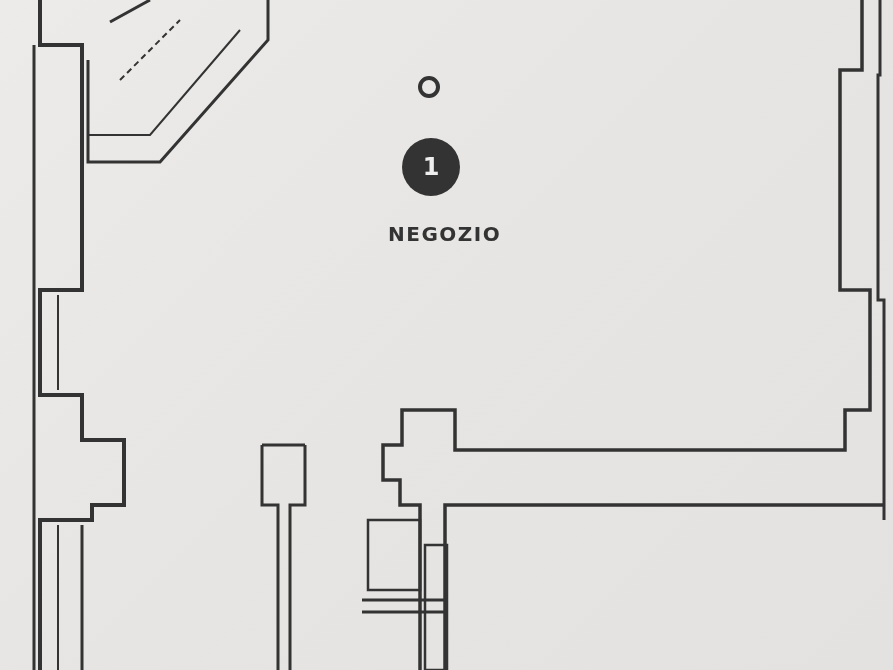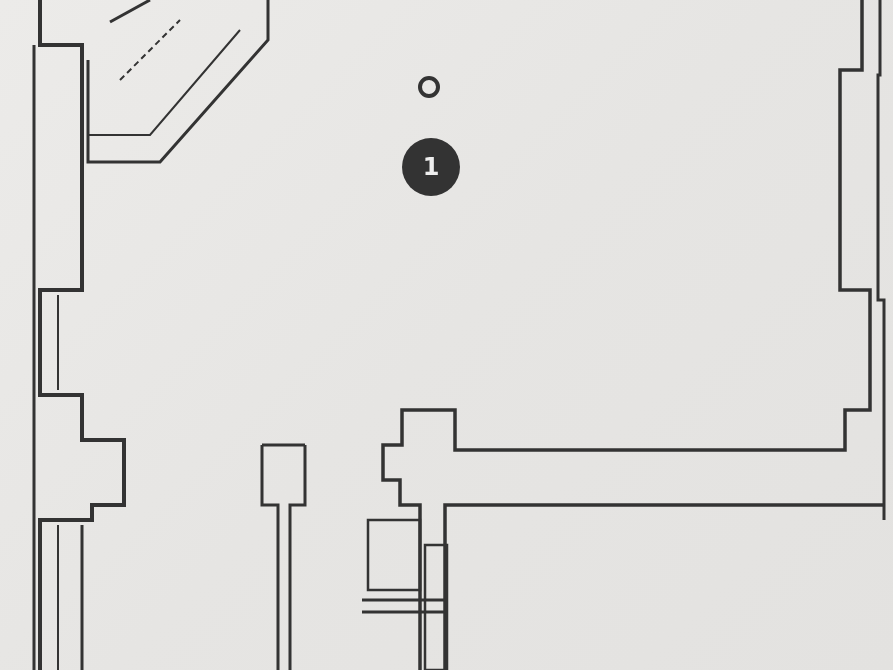--- a/index.html
+++ b/index.html
@@ -35,13 +35,14 @@
     <polyline points="305,445 305,505 290,505 290,670" stroke-width="3"></polyline>
     <line x1="262" y1="445" x2="305" y2="445" stroke-width="3"></line>
     <rect x="368" y="520" width="52" height="70" stroke-width="2.5"></rect>
     <rect x="425" y="545" width="22" height="125" stroke-width="2.5"></rect>
     <line x1="362" y1="600" x2="445" y2="600" stroke-width="3"></line>
     <line x1="362" y1="612" x2="445" y2="612" stroke-width="3"></line>
   </svg>
 
   <div class="ring"></div>
   <div class="badge">1</div>
+  <div class="label">NEGOZIO</div>
 </div>
 
 </body></html>

